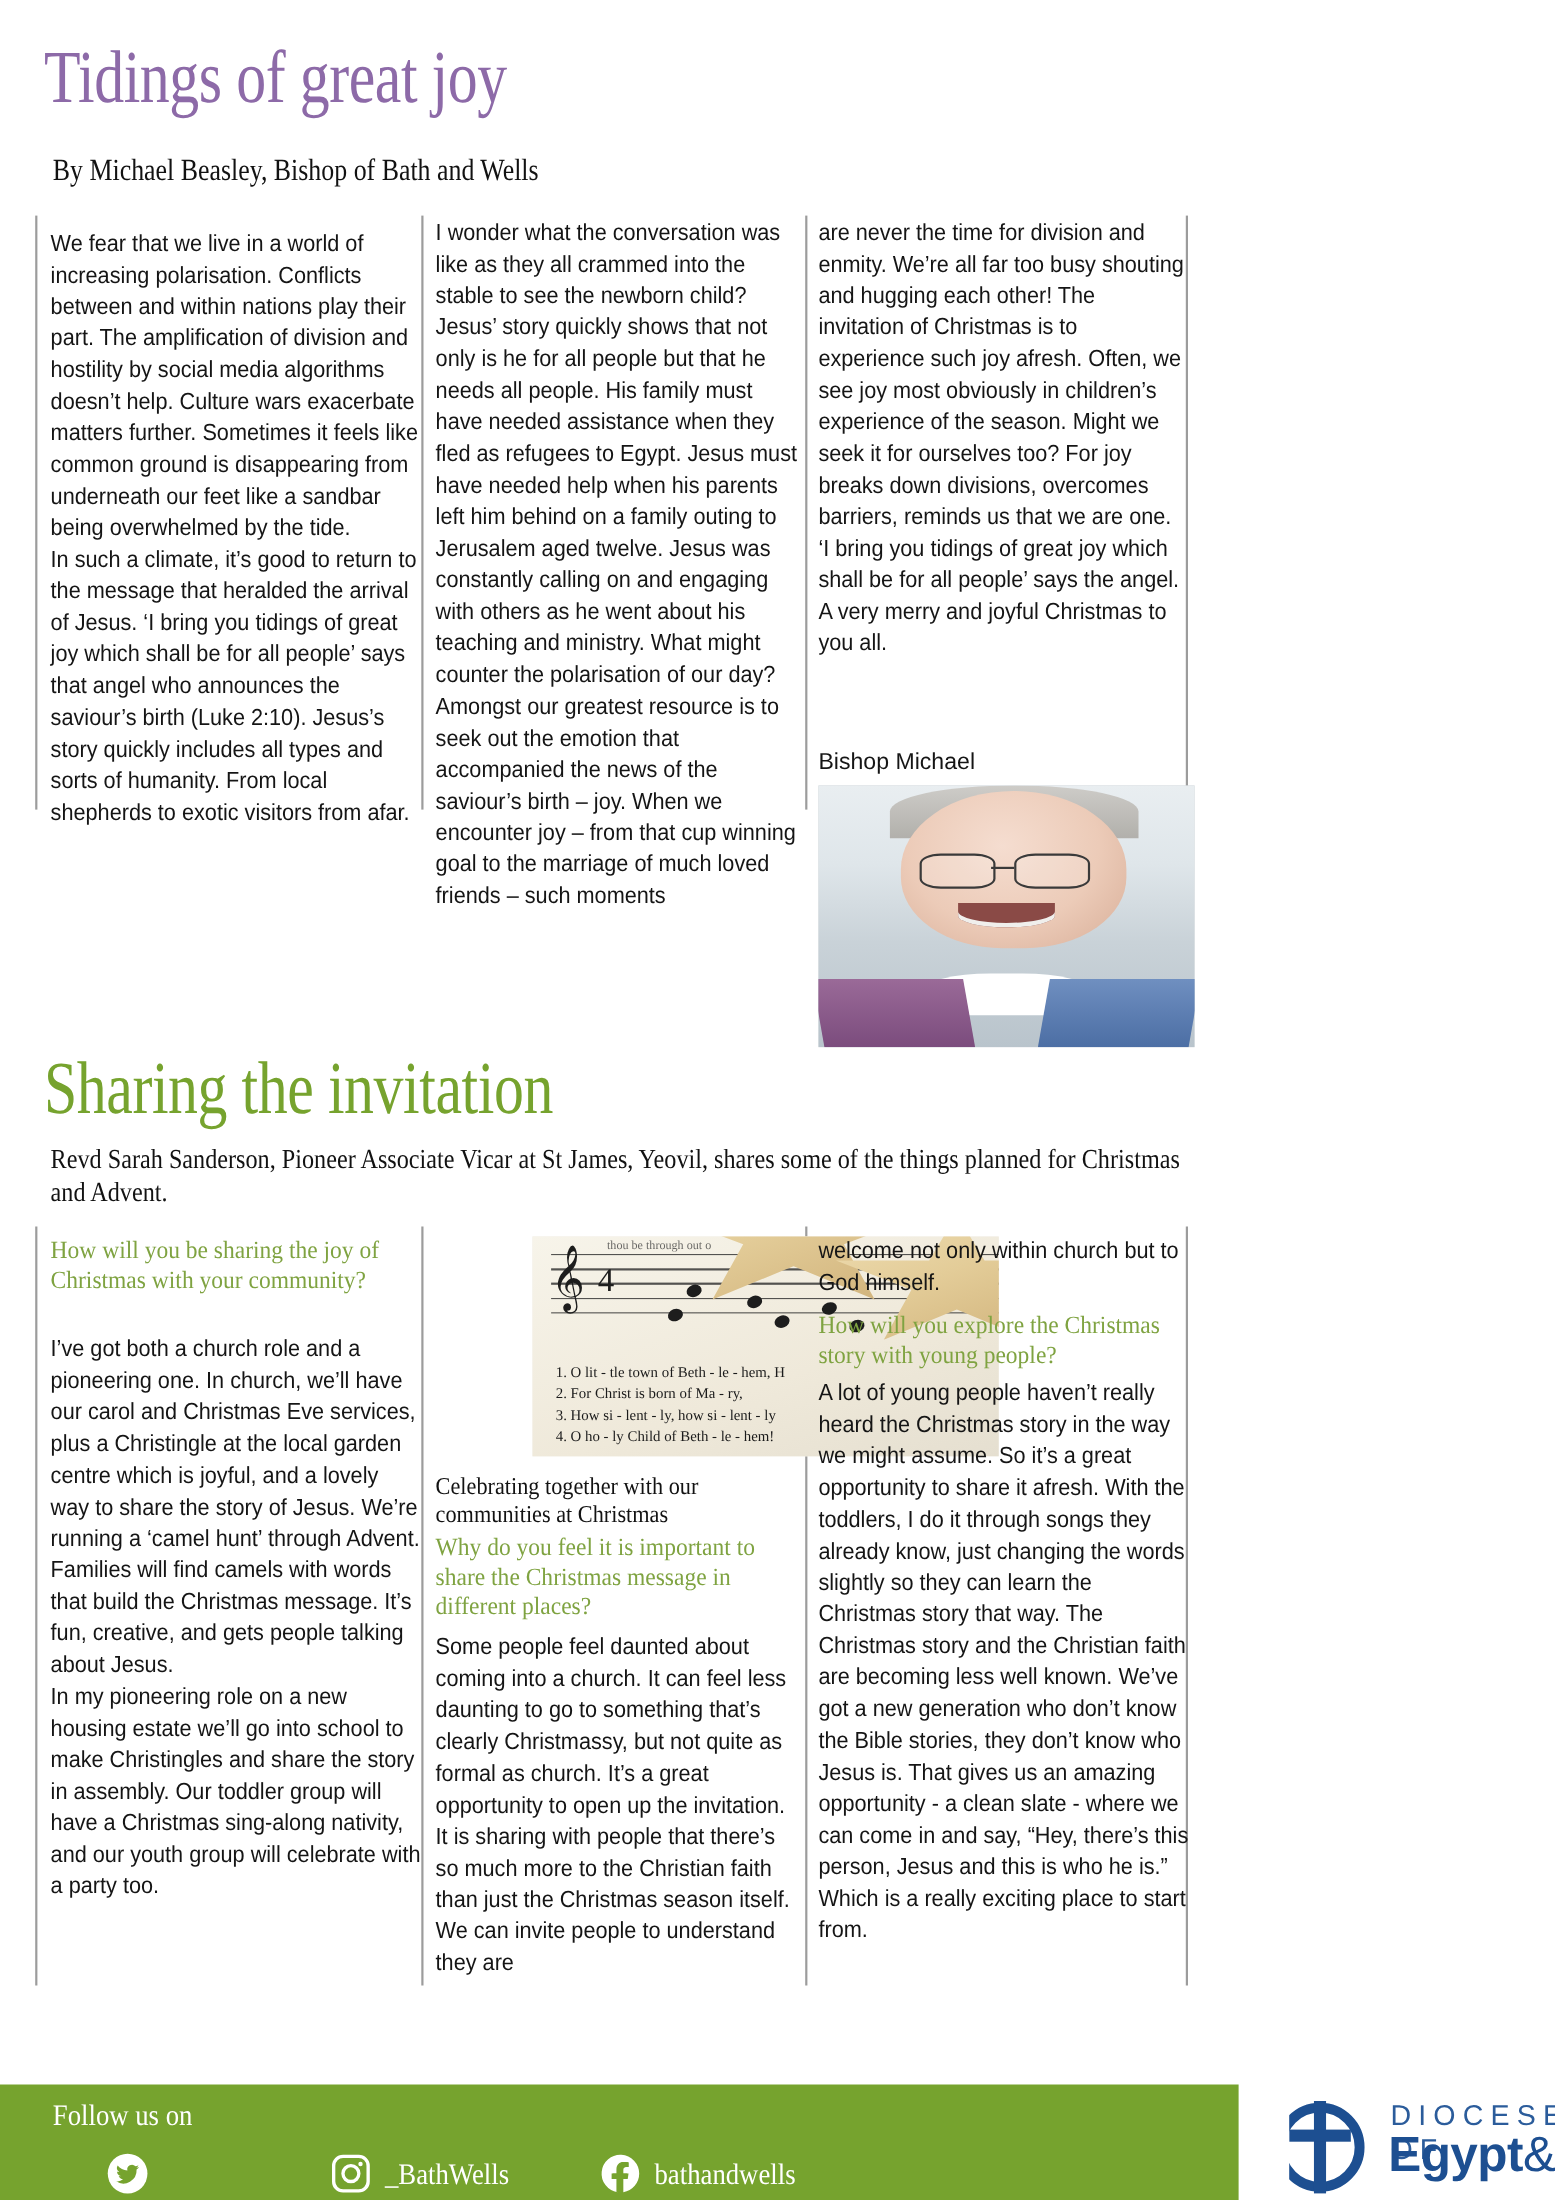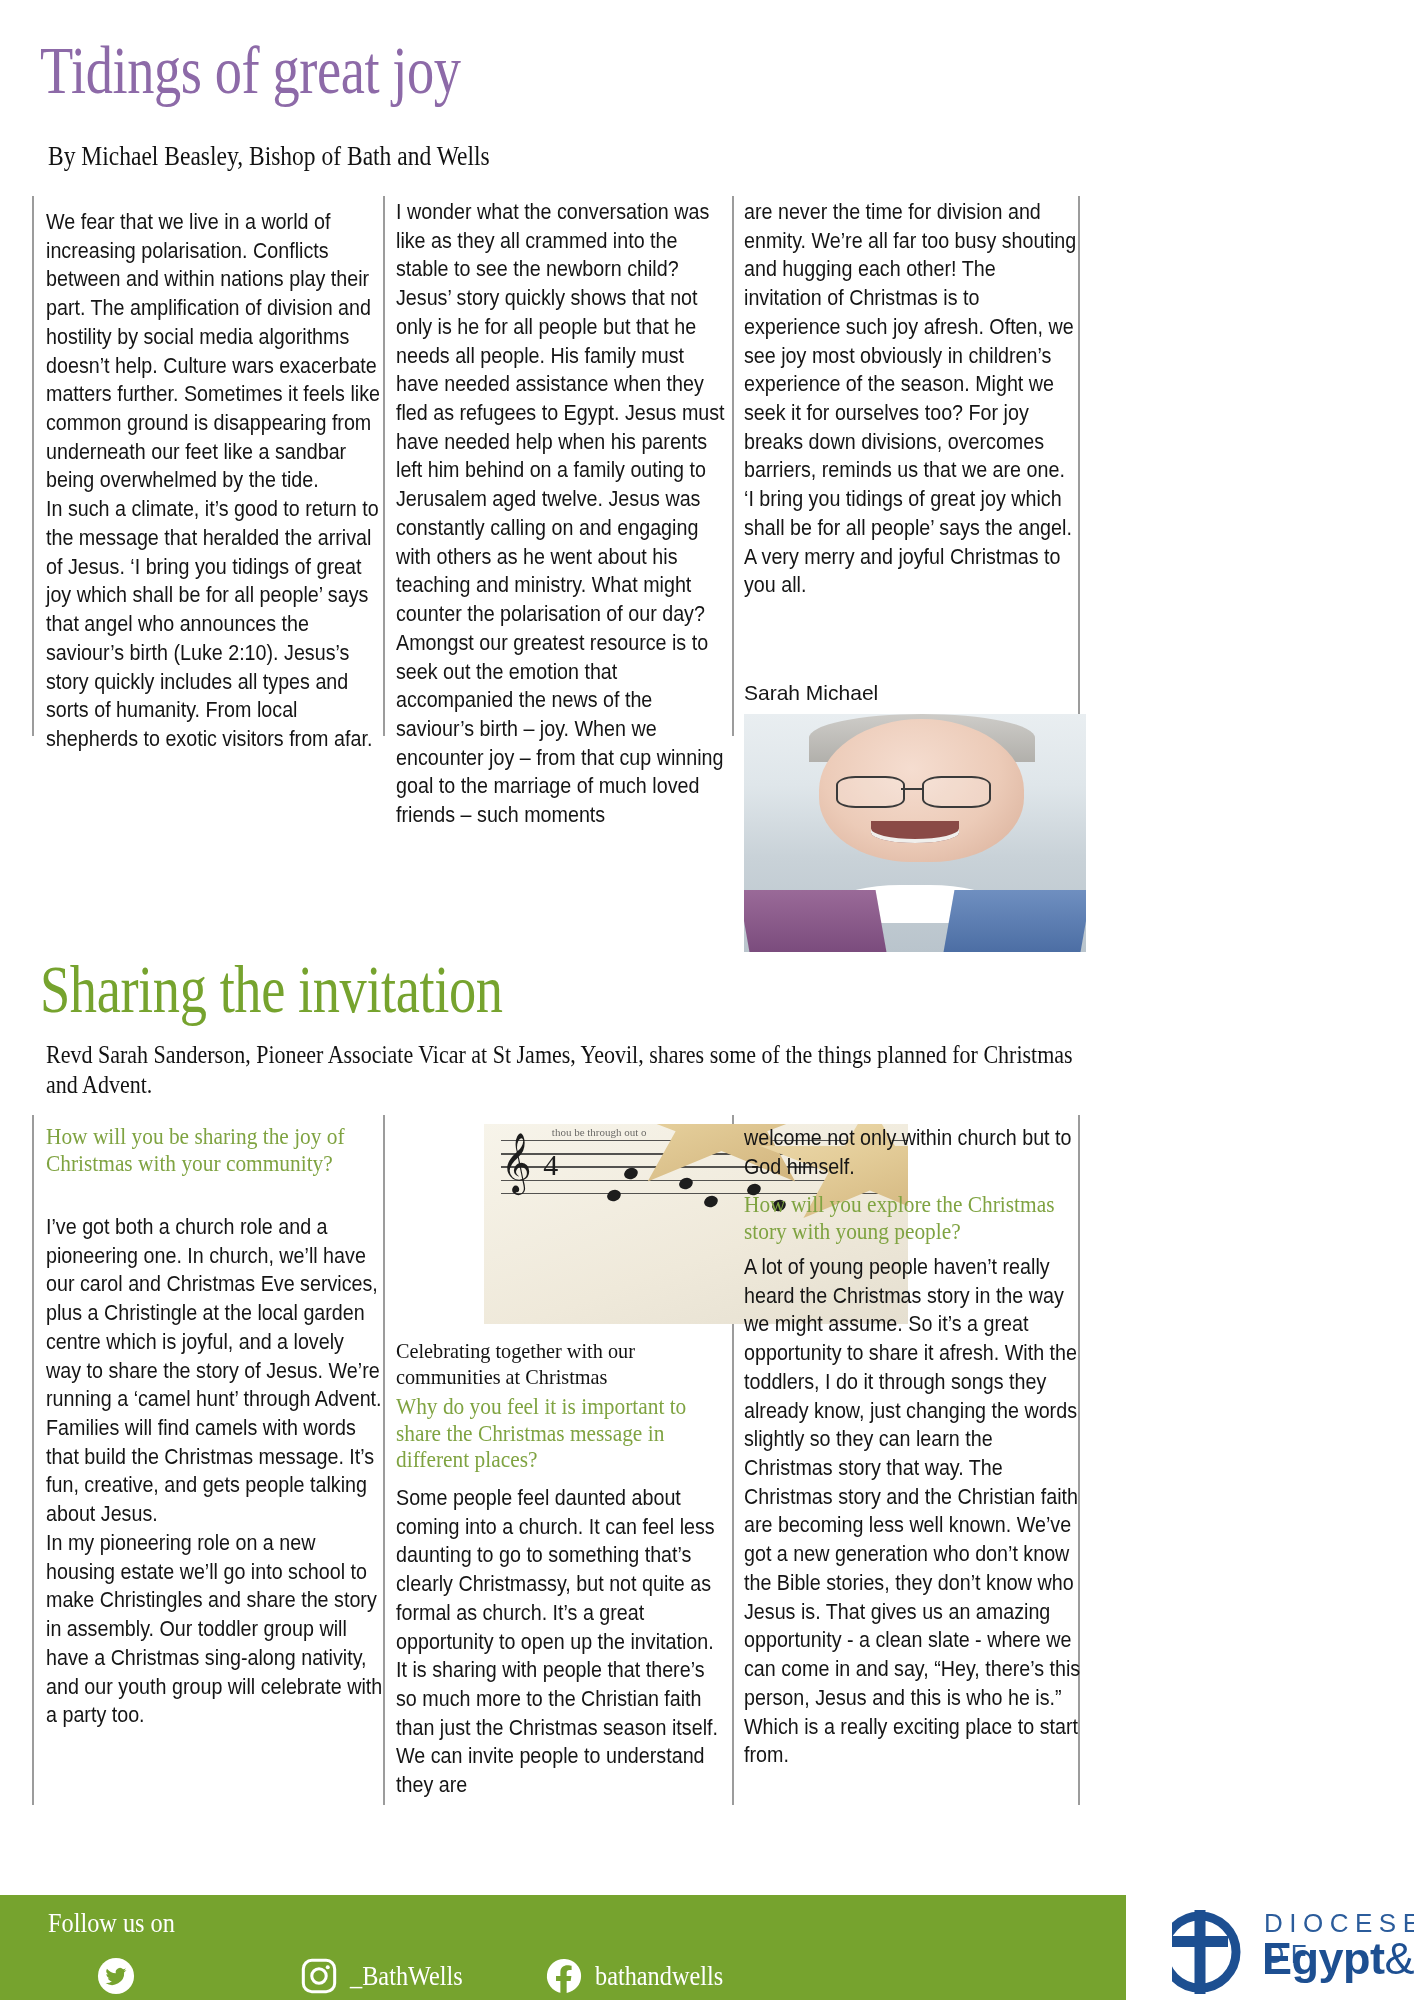--- a/index.html
+++ b/index.html
@@ -201,21 +201,21 @@
   <div class="vrule" style="left:1078px;top:196px;height:540px;"></div>
 
   <div class="bodytext" style="position:absolute;left:46px;top:208px;width:360px;">We fear that we live in a world of increasing polarisation. Conflicts between and within nations play their part. The amplification of division and hostility by social media algorithms doesn’t help. Culture wars exacerbate matters further. Sometimes it feels like common ground is disappearing from underneath our feet like a sandbar being overwhelmed by the tide.
 In such a climate, it’s good to return to the message that heralded the arrival of Jesus. ‘I bring you tidings of great joy which shall be for all people’ says that angel who announces the saviour’s birth (Luke 2:10). Jesus’s story quickly includes all types and sorts of humanity. From local shepherds to exotic visitors from afar.</div>
 
   <div class="bodytext" style="position:absolute;left:396px;top:198px;width:358px;">I wonder what the conversation was like as they all crammed into the stable to see the newborn child? Jesus’ story quickly shows that not only is he for all people but that he needs all people. His family must have needed assistance when they fled as refugees to Egypt. Jesus must have needed help when his parents left him behind on a family outing to Jerusalem aged twelve. Jesus was constantly calling on and engaging with others as he went about his teaching and ministry. What might counter the polarisation of our day? Amongst our greatest resource is to seek out the emotion that accompanied the news of the saviour’s birth – joy. When we encounter joy – from that cup winning goal to the marriage of much loved friends – such moments</div>
 
   <div class="bodytext" style="position:absolute;left:744px;top:198px;width:360px;">are never the time for division and enmity. We’re all far too busy shouting and hugging each other! The invitation of Christmas is to experience such joy afresh. Often, we see joy most obviously in children’s experience of the season. Might we seek it for ourselves too? For joy breaks down divisions, overcomes barriers, reminds us that we are one.
 ‘I bring you tidings of great joy which shall be for all people’ says the angel. A very merry and joyful Christmas to you all.</div>
 
-  <div class="credit" style="position:absolute;left:744px;top:681px;">Sarah Michael</div>
+  <div class="credit" style="position:absolute;left:744px;top:681px;">Bishop Michael</div>
 
   <div class="bishop-photo" style="left:744px;top:714px;width:342px;height:238px;">
     <div class="bg"></div>
     <div class="hair"></div>
     <div class="head"></div>
     <div class="glassL"></div>
       <div class="glassR"></div>
       <div class="bridge"></div>
     <div class="smile"></div>
     <div class="collar"></div>
@@ -250,20 +250,26 @@
     <div class="ts">4</div>
     <div class="note" style="left:33%;top:22%"></div>
     <div class="note" style="left:29%;top:33%"></div>
     <div class="note" style="left:46%;top:27%"></div>
     <div class="note" style="left:52%;top:36%"></div>
     <div class="note" style="left:62%;top:30%"></div>
     <div class="note" style="left:68%;top:38%"></div>
     <div class="note" style="left:82%;top:33%"></div>
     <div class="star" style="left:26%;top:-34%;width:60%;height:66%;"></div>
     <div class="star" style="left:64%;top:-10%;width:54%;height:60%;"></div>
+    <div class="lyr">
+      <div>1.   O      lit - tle   town   of   Beth - le - hem, H</div>
+      <div>2.  For Christ   is   born    of    Ma          -      ry,</div>
+      <div>3. How   si - lent - ly,   how   si - lent - ly</div>
+      <div>4.  O        ho - ly  Child    of   Beth - le - hem!</div>
+    </div>
   </div>
 
   <div class="caption" style="position:absolute;left:396px;top:1338px;width:348px;">Celebrating together with our communities at Christmas</div>
 
   <div class="qhead" style="position:absolute;left:396px;top:1394px;width:352px;">Why do you feel it is important to share the Christmas message in different places?</div>
   <div class="bodytext" style="position:absolute;left:396px;top:1484px;width:354px;">Some people feel daunted about coming into a church. It can feel less daunting to go to something that’s clearly Christmassy, but not quite as formal as church. It’s a great opportunity to open up the invitation. It is sharing with people that there’s so much more to the Christian faith than just the Christmas season itself. We can invite people to understand they are</div>
 
   <div class="bodytext" style="position:absolute;left:744px;top:1124px;width:360px;">welcome not only within church but to God himself.</div>
   <div class="qhead" style="position:absolute;left:744px;top:1192px;width:366px;">How will you explore the Christmas story with young people?</div>
   <div class="bodytext" style="position:absolute;left:744px;top:1253px;width:362px;">A lot of young people haven’t really heard the Christmas story in the way we might assume. So it’s a great opportunity to share it afresh. With the toddlers, I do it through songs they already know, just changing the words slightly so they can learn the Christmas story that way. The Christmas story and the Christian faith are becoming less well known. We’ve got a new generation who don’t know the Bible stories, they don’t know who Jesus is. That gives us an amazing opportunity - a clean slate - where we can come in and say, “Hey, there’s this person, Jesus and this is who he is.” Which is a really exciting place to start from.</div>

